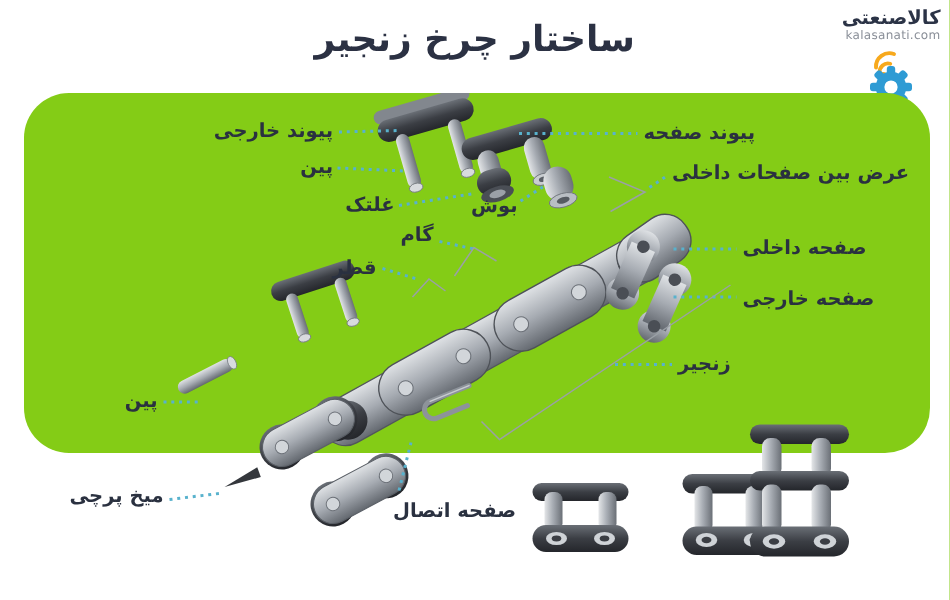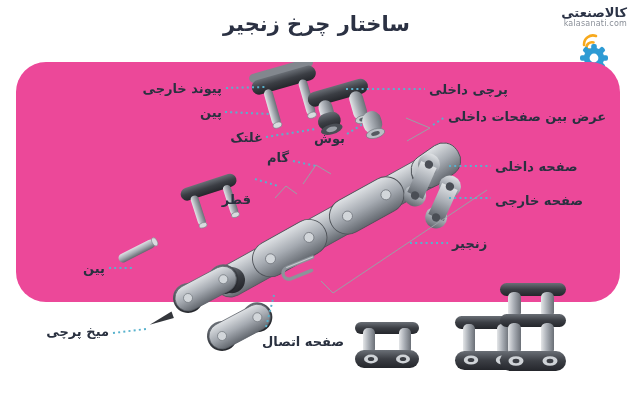--- a/index.html
+++ b/index.html
@@ -2,33 +2,33 @@
 <html lang="fa"><head>
 <meta charset="utf-8">
 <style>
   html,body{margin:0;padding:0;}
   body{
     width:633px;height:400px;background:#ffffff;position:relative;overflow:hidden;
     font-family:"DejaVu Sans","Liberation Sans",sans-serif;
   }
   .page-title{
     position:absolute;top:12px;left:0;width:100%;text-align:center;
-    font-size:21px;font-weight:bold;color:#2b3143;letter-spacing:-.5px;
+    font-size:24px;font-weight:bold;color:#2b3143;letter-spacing:-.5px;
   }
   .logo{
     position:absolute;top:6px;right:6px;display:flex;align-items:center;gap:4px;
     cursor:pointer;
     flex-direction:column;
   }
   .logo-text{display:flex;flex-direction:column;align-items:flex-end;line-height:1.05;}
   .logo-brand{font-size:13px;font-weight:bold;color:#2b3346;}
   .logo-domain{font-size:8px;color:#8a8f98;letter-spacing:.2px;font-family:"DejaVu Sans","Liberation Sans",sans-serif;}
   .card{
     position:absolute;left:16px;top:62px;width:604px;height:240px;
-    background:#ec4899;border-radius:30px;
+    background:#84cc16;border-radius:30px;
   }
   .scene{position:absolute;left:0;top:0;}
   .lbl{
     position:absolute;font-size:13px;font-weight:600;color:#2a3140;
     transform:translateY(-50%);white-space:nowrap;direction:rtl;
   }
 </style>
 </head>
 <body>
 
@@ -232,23 +232,23 @@
       <path d="M287,122 L300,103 L315,112"></path>
       <path d="M259,136 L270,124 L281,132"></path>
       <path d="M471,128 L317,231 L305,219"></path>
     </g>
   </svg>
 
   <div class="lbl" style="right:398px;top:26px;">پیوند خارجی</div>
   <div class="lbl" style="right:398px;top:50px;">پین</div>
   <div class="lbl" style="right:357px;top:75px;">غلتک</div>
   <div class="lbl" style="right:275px;top:76px;">بوش</div>
-  <div class="lbl" style="left:413px;top:27px;">پرچی داخلی</div>
+  <div class="lbl" style="left:413px;top:27px;">پیوند صفحه</div>
   <div class="lbl" style="left:432px;top:54px;">عرض بین صفحات داخلی</div>
   <div class="lbl" style="left:479px;top:104px;">صفحه داخلی</div>
   <div class="lbl" style="left:479px;top:138px;">صفحه خارجی</div>
   <div class="lbl" style="left:436px;top:181px;text-align:right;">زنجیر</div>
   <div class="lbl" style="right:331px;top:95px;">گام</div>
-  <div class="lbl" style="right:369px;top:117px;margin-top:20px;">قطر</div>
+  <div class="lbl" style="right:369px;top:117px;">قطر</div>
   <div class="lbl" style="right:515px;top:206px;">پین</div>
   <div class="lbl" style="right:511px;top:269px;">میخ پرچی</div>
   <div class="lbl" style="left:246px;top:279px;">صفحه اتصال</div>
 </div>
 
 </body></html>

